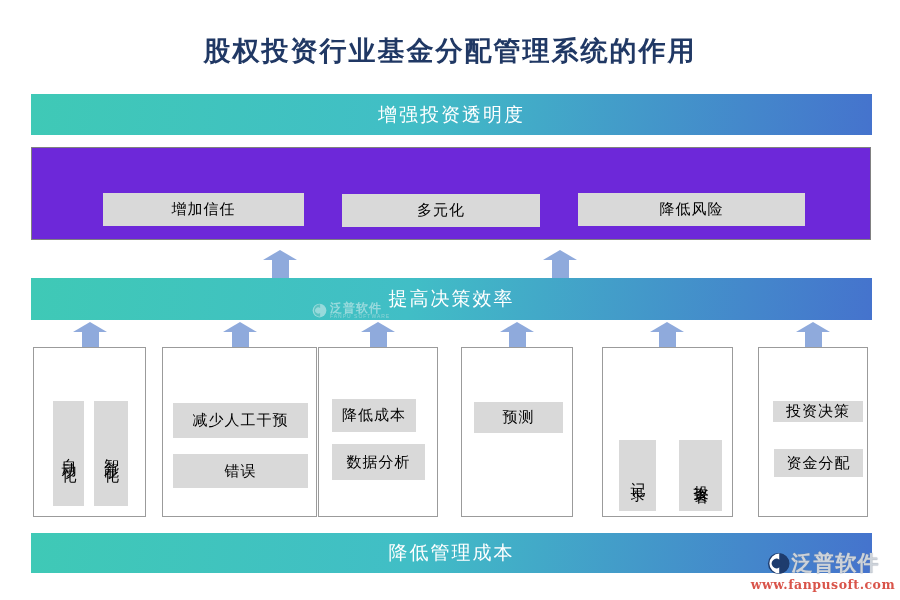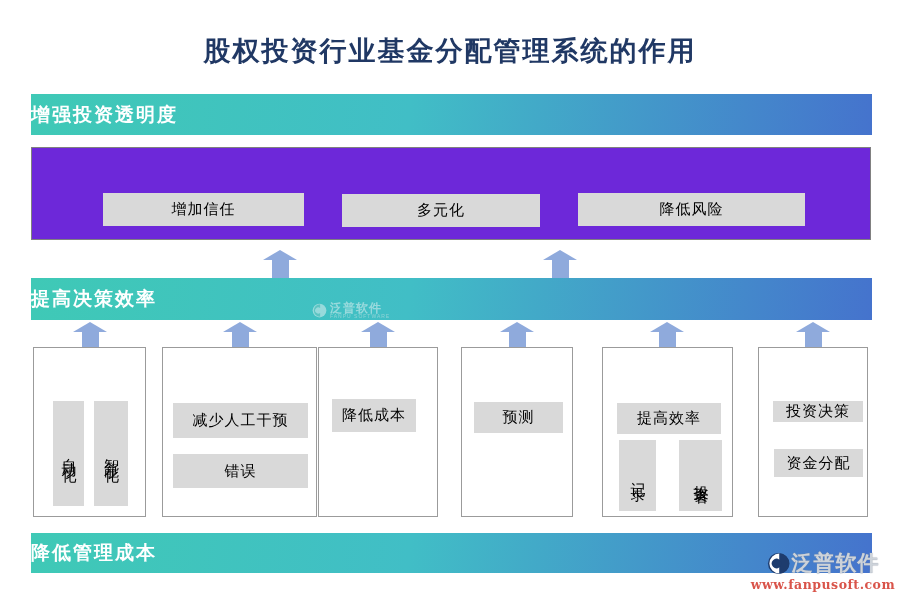--- a/index.html
+++ b/index.html
@@ -12,22 +12,22 @@
 
   .title {
     position:absolute; top:33px; left:0; width:100%;
     text-align:center; font-size:27px; font-weight:bold;
     color:#203864; letter-spacing:2px;
   }
 
   .bar {
     position:absolute; left:31px; width:841px;
     background:linear-gradient(97deg,#3FC9B6 0%,#41BEC6 45%,#4573CD 100%);
-    color:#ffffff; display:flex; align-items:center; justify-content:flex-start;
-    font-size:19px; font-weight:bold; letter-spacing:2px;
+    color:#ffffff; display:flex; align-items:center; justify-content:center;
+    font-size:19px; font-weight:normal; letter-spacing:2px;
   }
   .bar1 { top:94px;  height:41px; }
   .bar2 { top:278px; height:42px; }
   .bar3 { top:533px; height:40px; }
 
   .tbox {
     position:absolute; left:31px; top:147px; width:840px; height:93px;
     background:#6d28d9; border:1px solid #808080;
   }
   .gbtn {
@@ -190,28 +190,28 @@
     <div class="vbtn vb2">智能化</div>
   </div>
 
   <div class="dbox db2">
     <div class="gbtn hb1">减少人工干预</div>
     <div class="gbtn hb2">错误</div>
   </div>
 
   <div class="dbox db3">
     <div class="gbtn hb1">降低成本</div>
+    <div class="gbtn hb2">数据分析</div>
   </div>
 
   <div class="dbox db4">
     <div class="gbtn hb1">预测</div>
   </div>
 
   <div class="dbox db5">
-    <div class="gbtn hb1">提高效率</div>
     <div class="vbtn vb1">记录</div>
     <div class="vbtn vb2">投资者</div>
   </div>
 
   <div class="dbox db6">
     <div class="gbtn hb1">投资决策</div>
     <div class="gbtn hb2">资金分配</div>
   </div>
 
   <div class="bar bar3">

